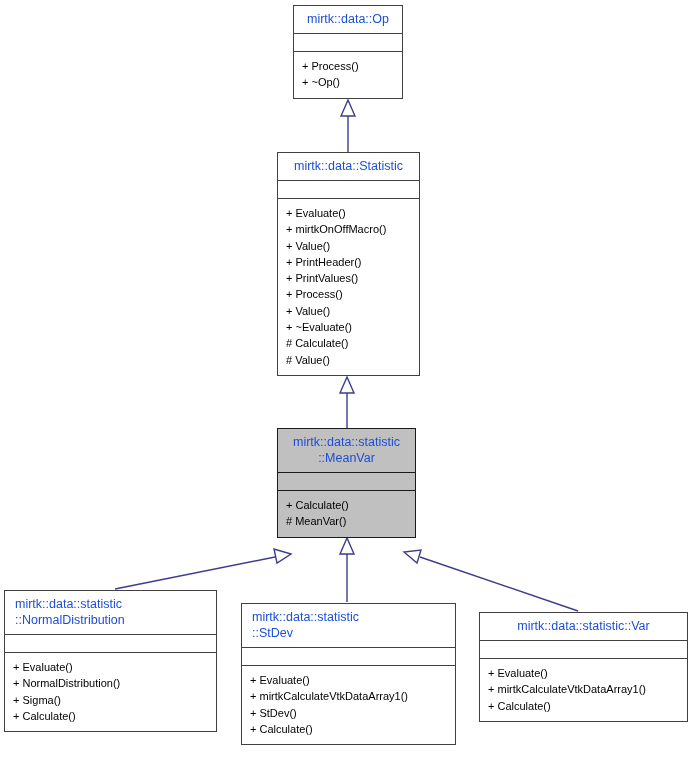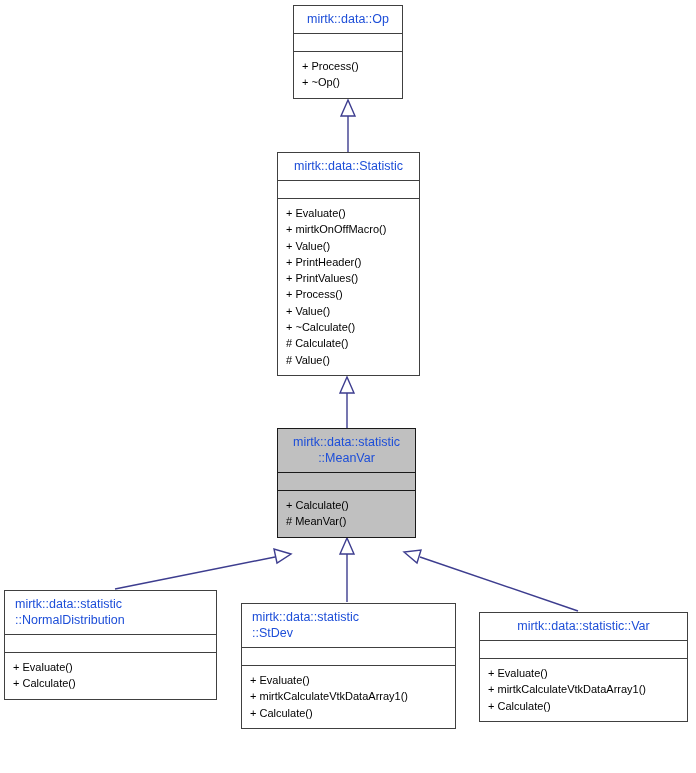--- a/index.html
+++ b/index.html
@@ -123,21 +123,21 @@
     <div class="cls-title">mirtk::data::Statistic</div>
     <div class="cls-attrs"></div>
     <div class="cls-ops">
       <div class="op-line">+ Evaluate()</div>
       <div class="op-line">+ mirtkOnOffMacro()</div>
       <div class="op-line">+ Value()</div>
       <div class="op-line">+ PrintHeader()</div>
       <div class="op-line">+ PrintValues()</div>
       <div class="op-line">+ Process()</div>
       <div class="op-line">+ Value()</div>
-      <div class="op-line">+ ~Calculate()</div>
+      <div class="op-line">+ ~Evaluate()</div>
       <div class="op-line"># Calculate()</div>
       <div class="op-line"># Value()</div>
     </div>
   </div>
 
   <div class="uml-class highlight" style="left:277px; top:428px; width:139px;">
     <div class="cls-title">mirtk::data::statistic
 ::MeanVar</div>
     <div class="cls-attrs"></div>
     <div class="cls-ops">
@@ -145,31 +145,34 @@
       <div class="op-line"># MeanVar()</div>
     </div>
   </div>
 
   <div class="uml-class" style="left:4px; top:590px; width:213px;">
     <div class="cls-title" style="text-align:left; padding-left:10px;">mirtk::data::statistic
      ::NormalDistribution</div>
     <div class="cls-attrs"></div>
     <div class="cls-ops">
       <div class="op-line">+ Evaluate()</div>
+      <div class="op-line">+ NormalDistribution()</div>
+      <div class="op-line">+ Sigma()</div>
       <div class="op-line">+ Calculate()</div>
     </div>
   </div>
 
   <div class="uml-class" style="left:241px; top:603px; width:215px;">
     <div class="cls-title" style="text-align:left; padding-left:10px;">mirtk::data::statistic
         ::StDev</div>
     <div class="cls-attrs"></div>
     <div class="cls-ops">
       <div class="op-line">+ Evaluate()</div>
       <div class="op-line">+ mirtkCalculateVtkDataArray1()</div>
+      <div class="op-line">+ StDev()</div>
       <div class="op-line">+ Calculate()</div>
     </div>
   </div>
 
   <div class="uml-class" style="left:479px; top:612px; width:209px;">
     <div class="cls-title">mirtk::data::statistic::Var</div>
     <div class="cls-attrs"></div>
     <div class="cls-ops">
       <div class="op-line">+ Evaluate()</div>
       <div class="op-line">+ mirtkCalculateVtkDataArray1()</div>

